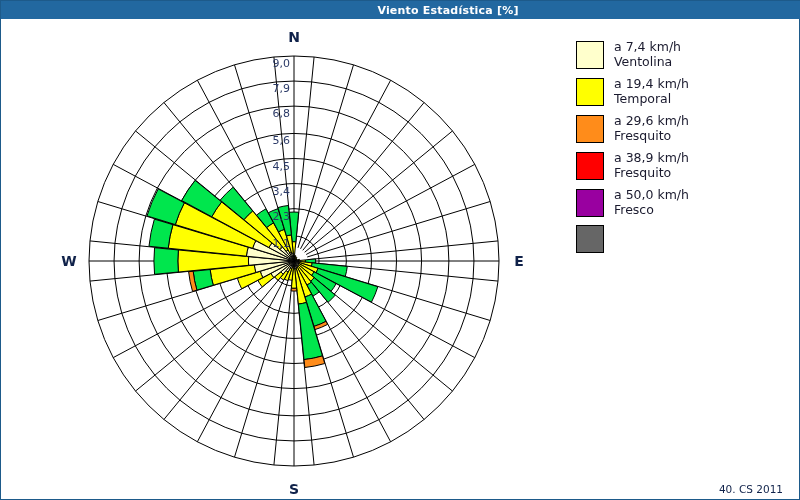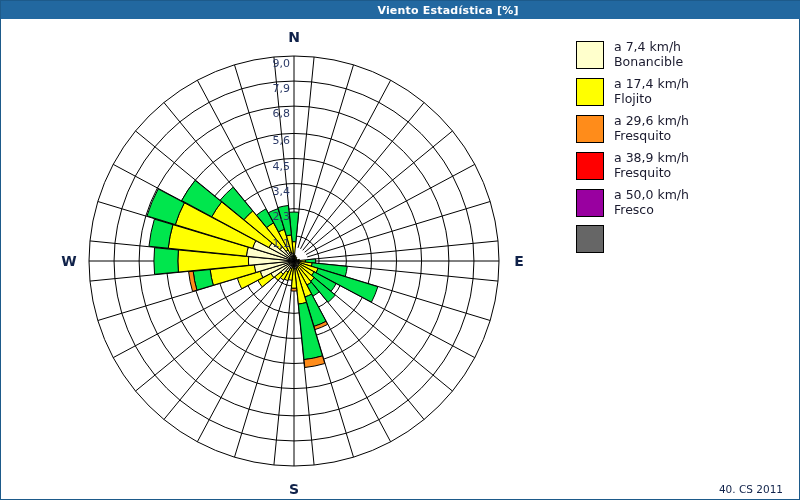--- a/index.html
+++ b/index.html
@@ -221,28 +221,28 @@
           <text x="289" y="47" class="tick-label" text-anchor="end">9,0</text>
         </g>
       </svg>
   </div>
 
   <div id="legend">
       <div class="legend-row">
         <div class="swatch" style="background: rgb(255, 255, 204);"></div>
         <div class="legend-text">
           <div>a 7,4 km/h</div>
-          <div>Bonancible</div>
+          <div>Ventolina</div>
         </div>
       </div>
       <div class="legend-row">
         <div class="swatch" style="background: rgb(255, 255, 0);"></div>
         <div class="legend-text">
-          <div>a 17,4 km/h</div>
-          <div>Flojito</div>
+          <div>a 19,4 km/h</div>
+          <div>Temporal</div>
         </div>
       </div>
       <div class="legend-row">
         <div class="swatch" style="background: rgb(255, 140, 26);"></div>
         <div class="legend-text">
           <div>a 29,6 km/h</div>
           <div>Fresquito</div>
         </div>
       </div>
       <div class="legend-row">

